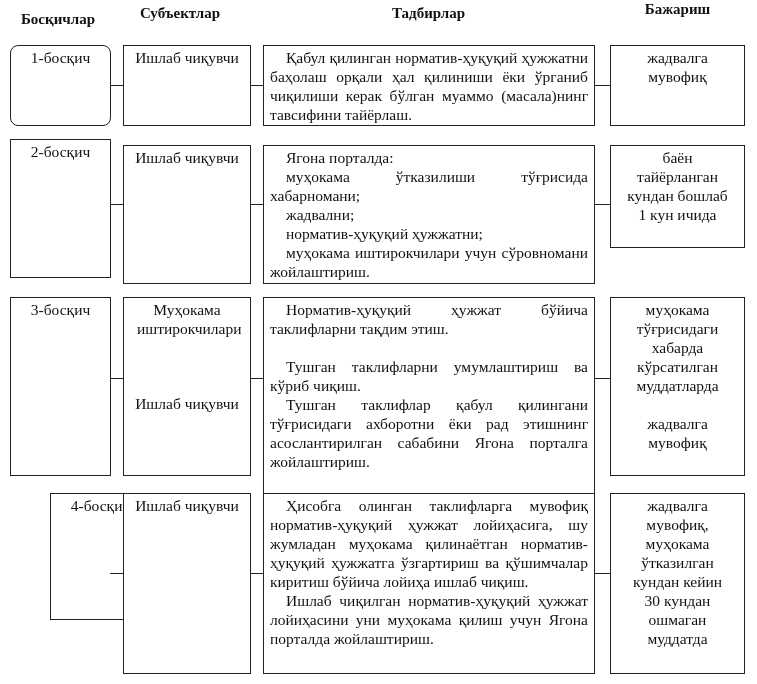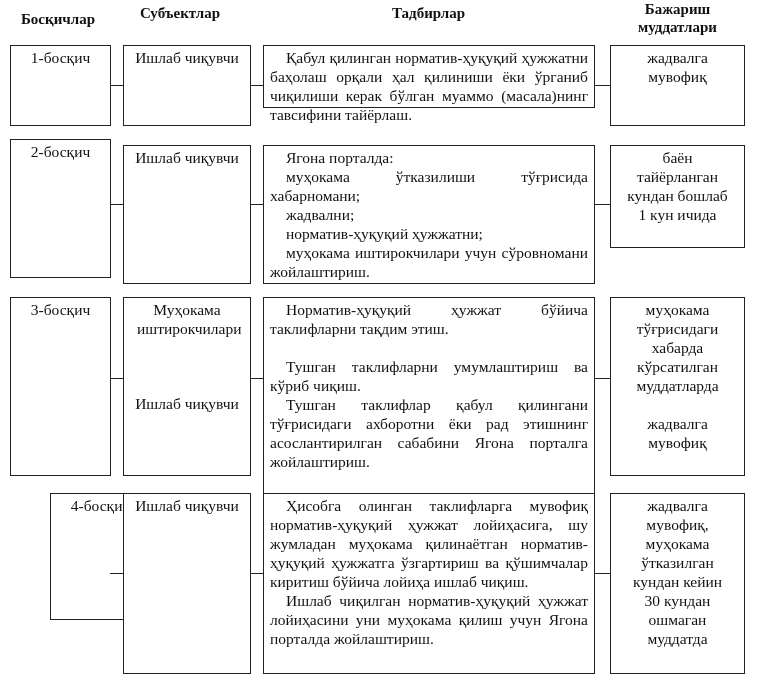--- a/index.html
+++ b/index.html
@@ -15,31 +15,30 @@
   .gap { height:19px; }
 </style>
 </head>
 <body>
 
 <div class="hdr" style="left:8px; top:10px; width:100px;">Босқичлар</div>
 <div class="hdr" style="left:110px; top:4px; width:140px;">Субъектлар</div>
 <div class="hdr" style="left:263px; top:4px; width:331px;">Тадбирлар</div>
 <div class="hdr" style="left:605px; top:0px; width:145px;">
   <div>Бажариш</div>
-  <div>муддатлари</div>
 </div>
 
 <div>
-  <div class="box c1" style="left:10px; top:45px; width:101px; height:81px;"><span>1-босқич</span></div>
+  <div class="box c1" style="left:10px; top:45px; width:101px; height:81px;border-radius:8px;"><span>1-босқич</span></div>
   <div class="conn" style="left:110px; top:85px; width:14px;"></div>
   <div class="box c2" style="left:123px; top:45px; width:128px; height:81px;">
       <div>Ишлаб чиқувчи</div>
     </div>
   <div class="conn" style="left:250px; top:85px; width:14px;"></div>
-  <div class="box c3" style="left:263px; top:45px; width:332px; height:63px;">
+  <div class="box c3" style="left:263px; top:45px; width:332px; height:81px;">
     <p>Қабул қилинган норматив-ҳуқуқий ҳужжатни баҳолаш орқали ҳал қилиниши ёки ўрганиб чиқилиши керак бўлган муаммо (масала)нинг тавсифини тайёрлаш.</p>
   </div>
   <div class="conn" style="left:594px; top:85px; width:17px;"></div>
   <div class="box c4" style="left:610px; top:45px; width:135px; height:81px;">
     <div>жадвалга</div>
     <div>мувофиқ</div>
   </div>
 </div>
 
 <div>

